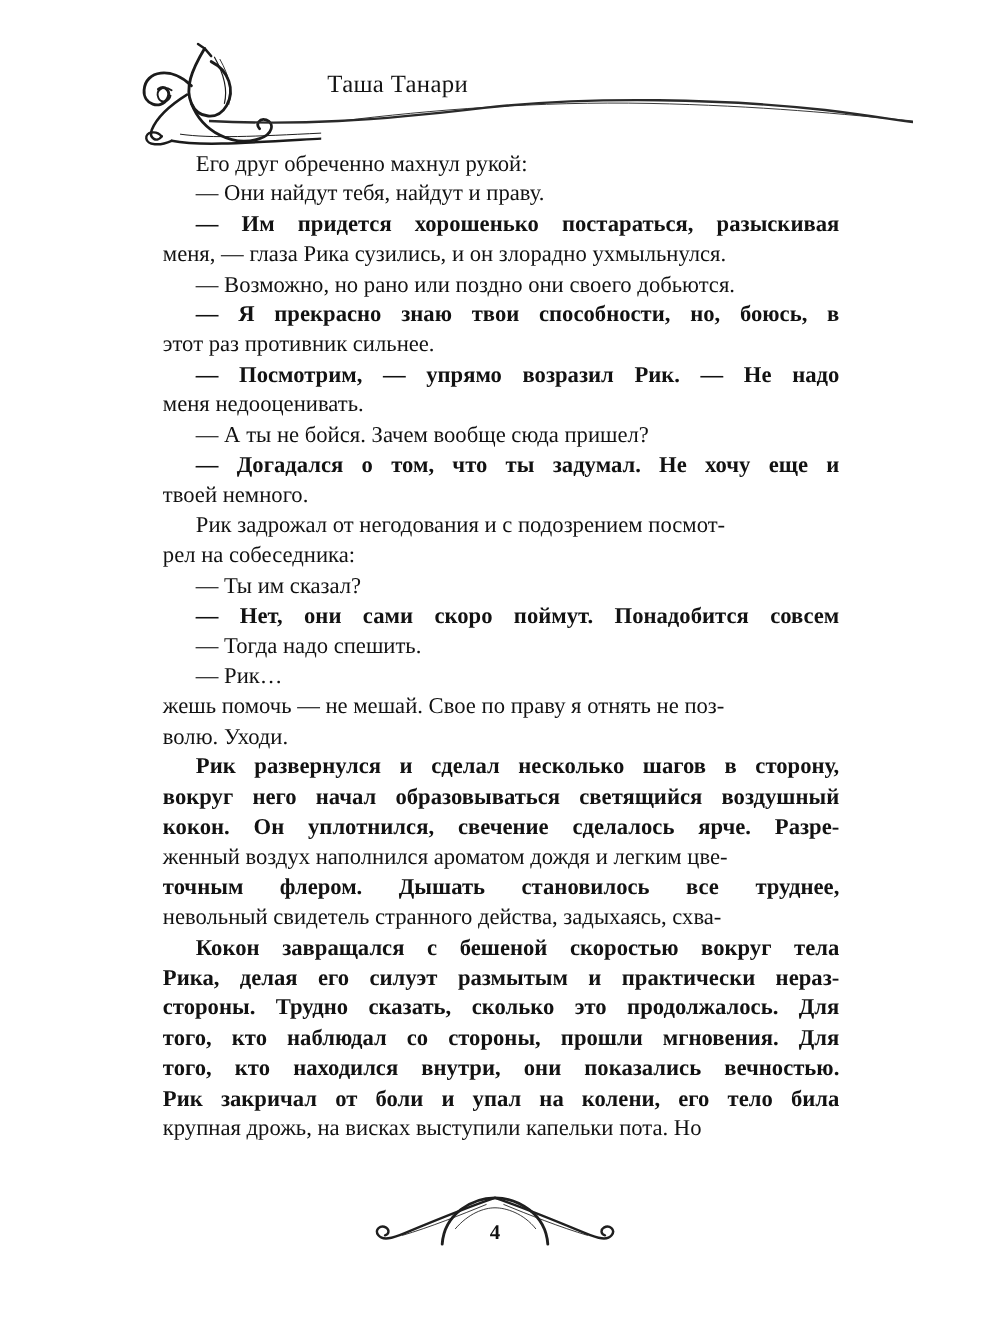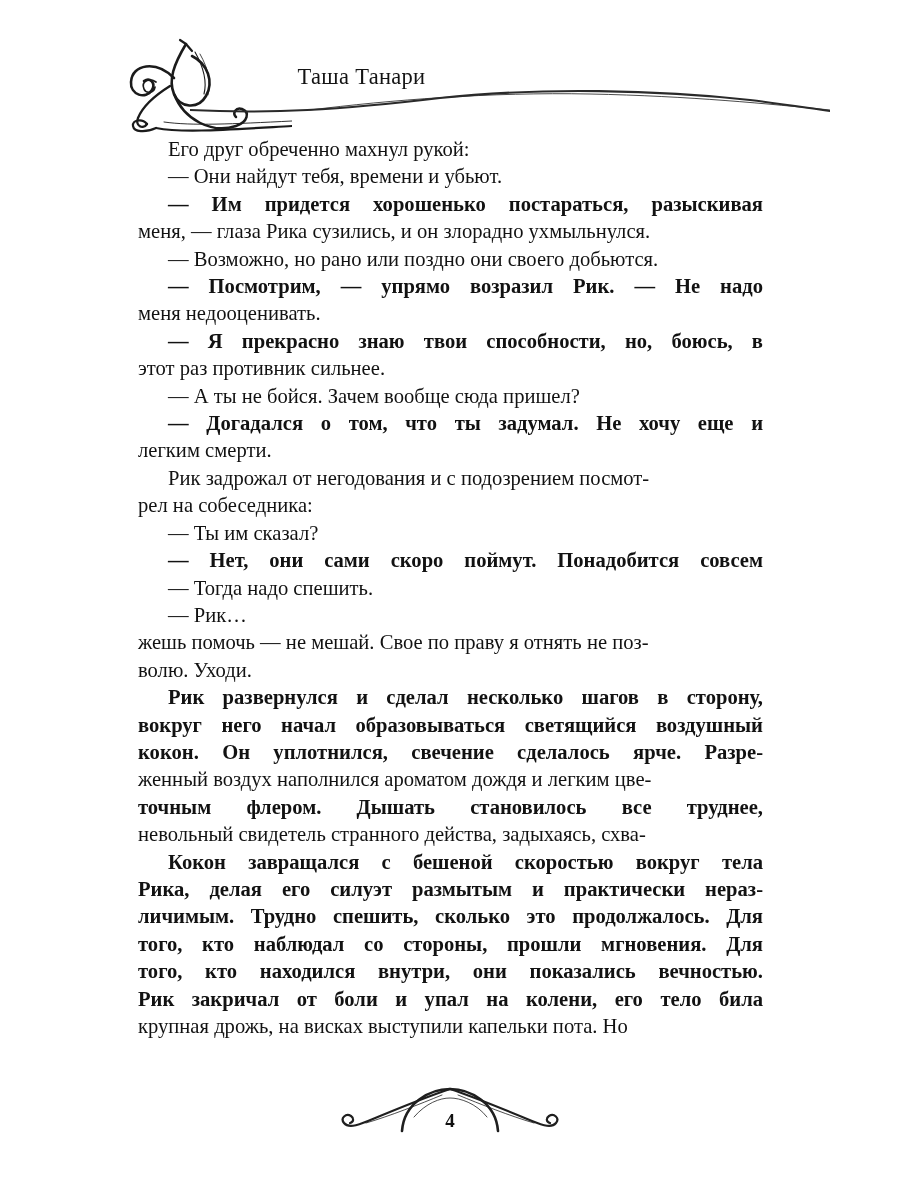--- a/index.html
+++ b/index.html
@@ -74,20 +74,21 @@
     -webkit-font-smoothing: antialiased;
   }
   .para.noindent {
     text-indent: 0;
   }
   
   .tline {
     display: block;
     text-indent: 0;
     white-space: nowrap;
+    margin-left: 10px;
   }
   .tline.indent {
     padding-left: 30px;
   }
   .tline.just {
     white-space: normal;
     text-align: justify;
     text-align-last: justify;
     font-weight: bold;
   }
@@ -161,43 +162,43 @@
         <path d="M120 26 C 200 16, 300 8, 400 10 C 500 12, 580 20, 640 26" stroke-width="0.85"></path>
       </g>
     </svg>
   </div>
 
   <div class="text-block" id="body-text">
       <p class="para noindent">
         <span class="tline indent">Его друг обреченно махнул рукой:</span>
       </p>
       <p class="para noindent">
-        <span class="tline indent">— Они найдут тебя, времени и убьют.</span>
+        <span class="tline indent">— Они найдут тебя, найдут и праву.</span>
       </p>
       <p class="para noindent">
         <span class="tline indent just">— Им придется хорошенько постараться, разыскивая</span>
         <span class="tline">меня, — глаза Рика сузились, и он злорадно ухмыльнулся.</span>
       </p>
       <p class="para noindent">
         <span class="tline indent">— Возможно, но рано или поздно они своего добьются.</span>
       </p>
       <p class="para noindent">
+        <span class="tline indent just">— Я прекрасно знаю твои способности, но, боюсь, в</span>
+        <span class="tline">этот раз противник сильнее.</span>
+      </p>
+      <p class="para noindent">
         <span class="tline indent just">— Посмотрим, — упрямо возразил Рик. — Не надо</span>
         <span class="tline">меня недооценивать.</span>
       </p>
       <p class="para noindent">
-        <span class="tline indent just">— Я прекрасно знаю твои способности, но, боюсь, в</span>
-        <span class="tline">этот раз противник сильнее.</span>
-      </p>
-      <p class="para noindent">
         <span class="tline indent">— А ты не бойся. Зачем вообще сюда пришел?</span>
       </p>
       <p class="para noindent">
         <span class="tline indent just">— Догадался о том, что ты задумал. Не хочу еще и</span>
-        <span class="tline">легким смерти.</span>
+        <span class="tline">твоей немного.</span>
       </p>
       <p class="para noindent">
         <span class="tline indent">Рик задрожал от негодования и с подозрением посмот-</span>
         <span class="tline">рел на собеседника:</span>
       </p>
       <p class="para noindent">
         <span class="tline indent">— Ты им сказал?</span>
       </p>
       <p class="para noindent">
         <span class="tline indent just">— Нет, они сами скоро поймут. Понадобится совсем</span>
@@ -216,21 +217,21 @@
         <span class="tline indent just">Рик развернулся и сделал несколько шагов в сторону,</span>
         <span class="tline just">вокруг него начал образовываться светящийся воздушный</span>
         <span class="tline just">кокон. Он уплотнился, свечение сделалось ярче. Разре-</span>
         <span class="tline">женный воздух наполнился ароматом дождя и легким цве-</span>
         <span class="tline just">точным флером. Дышать становилось все труднее,</span>
         <span class="tline">невольный свидетель странного действа, задыхаясь, схва-</span>
       </p>
       <p class="para noindent">
         <span class="tline indent just">Кокон завращался с бешеной скоростью вокруг тела</span>
         <span class="tline just">Рика, делая его силуэт размытым и практически нераз-</span>
-        <span class="tline just">личимым. Трудно спешить, сколько это продолжалось. Для</span>
+        <span class="tline just">стороны. Трудно сказать, сколько это продолжалось. Для</span>
         <span class="tline just">того, кто наблюдал со стороны, прошли мгновения. Для</span>
         <span class="tline just">того, кто находился внутри, они показались вечностью.</span>
         <span class="tline just">Рик закричал от боли и упал на колени, его тело била</span>
         <span class="tline">крупная дрожь, на висках выступили капельки пота. Но</span>
       </p>
     </div>
 
   <div class="page-footer">
     <svg class="footer-ornament" viewBox="0 0 240 62" aria-hidden="true">
       <g fill="none" stroke="#1f1f1f" stroke-linecap="round">

